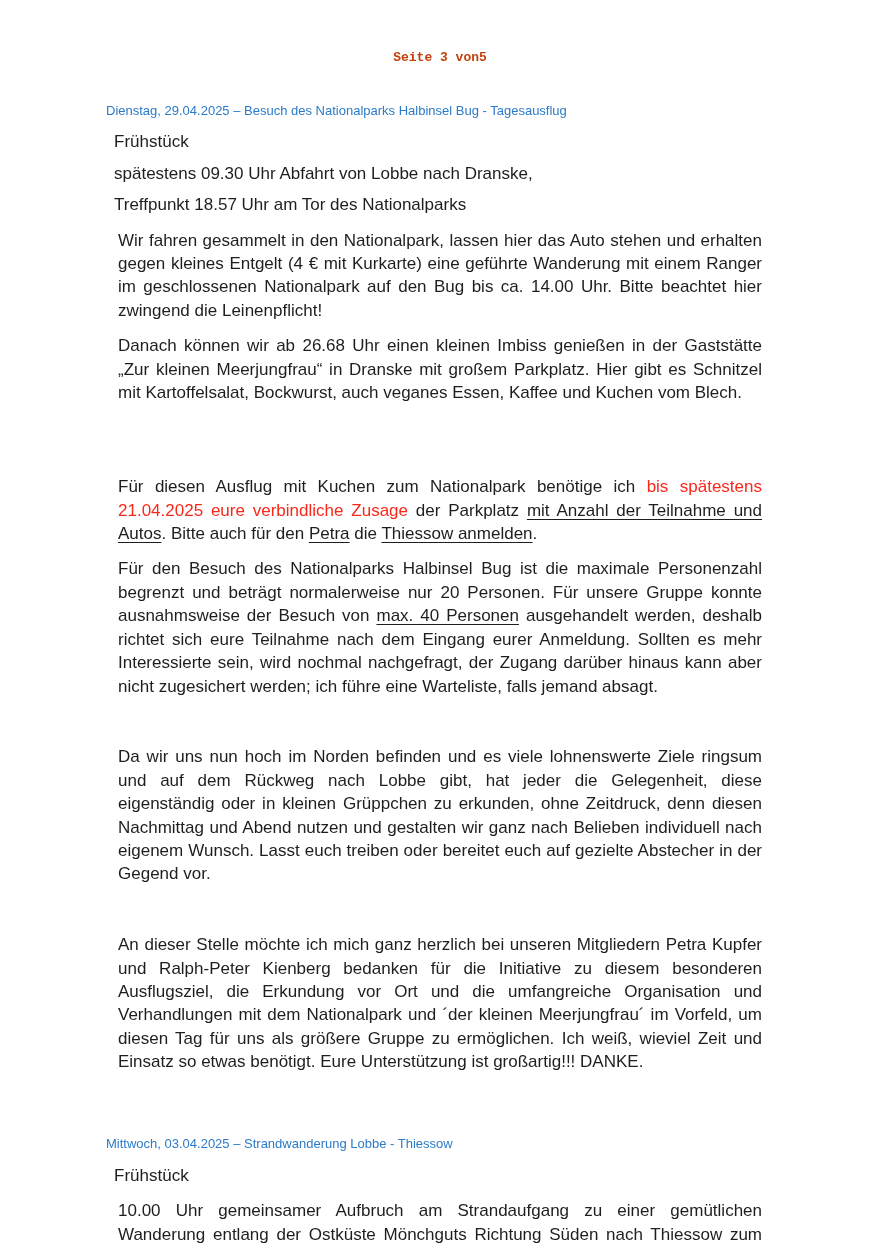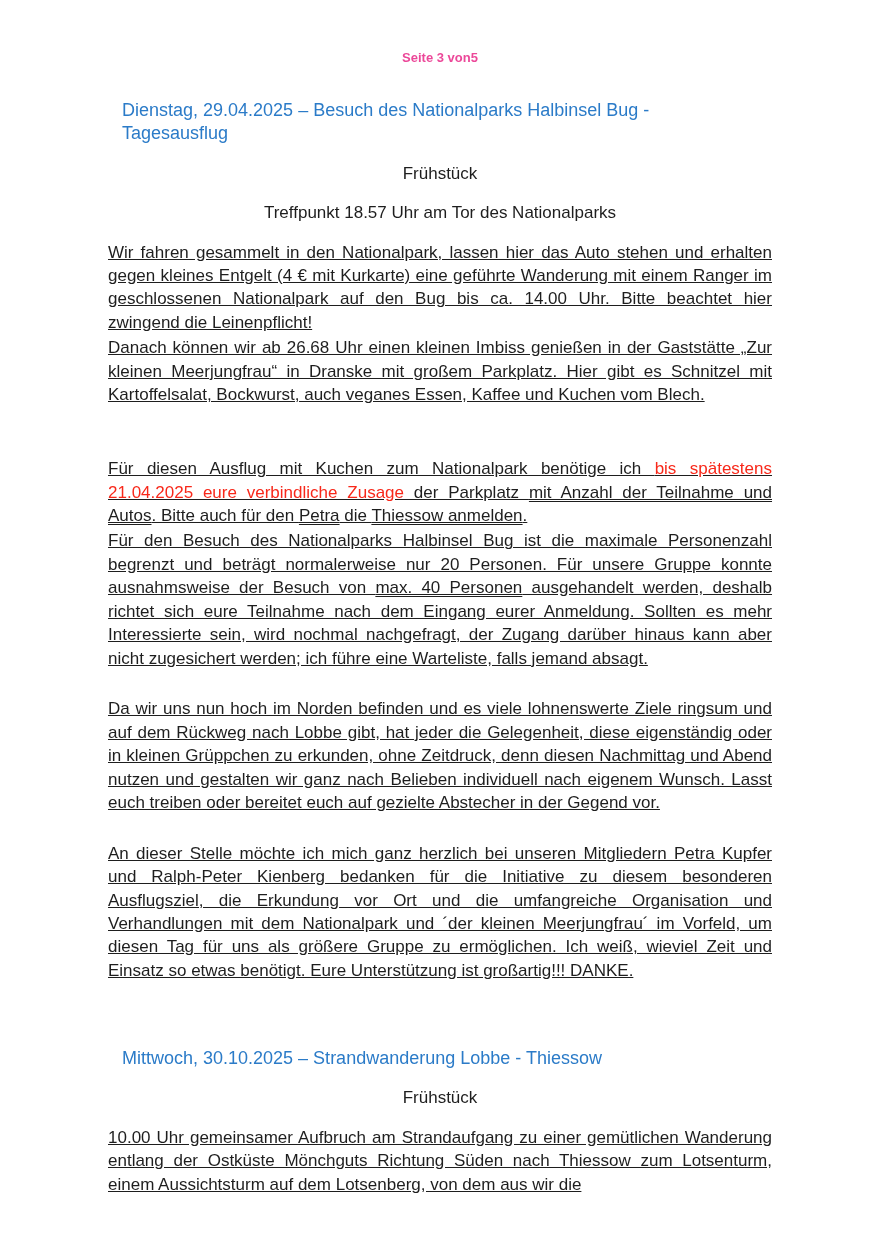--- a/index.html
+++ b/index.html
@@ -15,43 +15,43 @@
     font-family: "Liberation Sans", sans-serif;
     color: #1e1e1e;
     overflow: hidden;
     box-sizing: border-box;
   }
   .page-header {
     padding-top: 50px;
     text-align: center;
     font-size: 13px;
     font-weight: 700;
-    color: #ec4899;
+    color: #c2410c;
+    font-family: Liberation Mono, monospace;
   }
   .content {
     margin: 34px 106px 0 106px;
     width: 668px;
     font-size: 17px;
     line-height: 23.4px;
   }
   h1.doc-heading {
-    margin: 16px;
-    font-size: 18px;
+    margin: 0;
+    font-size: 13px;
     font-weight: 400;
     line-height: 23.4px;
     color: #2B7BC8;
   }
   p.para {
-    margin: 2px;
+    margin: 12px;
     text-align: justify;
-    text-decoration: underline;
   }
   p.line {
-    margin: 16px;
-    text-align: center;
+    margin: 8px;
+    text-align: left;
   }
   .spacer {
     height: 23.4px;
   }
   .spacer-double {
     height: 46.8px;
   }
   .red {
     color: #F8281A;
   }
@@ -66,20 +66,21 @@
 <div class="page">
 
   <div class="page-header">Seite 3 von5</div>
 
   <div class="content">
 
     <h1 class="doc-heading">Dienstag, 29.04.2025 – Besuch des Nationalparks Halbinsel Bug - Tagesausflug</h1>
 
     <p class="line">Frühstück</p>
 
+    <p class="line">spätestens 09.30 Uhr Abfahrt von Lobbe nach Dranske,</p>
 
     <p class="line">Treffpunkt 18.57 Uhr am Tor des Nationalparks</p>
 
     <p class="para">Wir fahren gesammelt in den Nationalpark, lassen hier das Auto stehen und erhalten gegen kleines Entgelt (4 € mit Kurkarte) eine geführte Wanderung mit einem Ranger im geschlossenen Nationalpark auf den Bug bis ca. 14.00 Uhr. Bitte beachtet hier zwingend die Leinenpflicht!</p>
 
     <p class="para">Danach können wir ab 26.68 Uhr einen kleinen Imbiss genießen in der Gaststätte „Zur kleinen Meerjungfrau“ in Dranske mit großem Parkplatz. Hier gibt es Schnitzel mit Kartoffelsalat, Bockwurst, auch veganes Essen, Kaffee und Kuchen vom Blech.</p>
 
     <div class="spacer"></div>
 
 
@@ -92,20 +93,20 @@
     <div class="spacer"></div>
 
     <p class="para">Da wir uns nun hoch im Norden befinden und es viele lohnenswerte Ziele ringsum und auf dem Rückweg nach Lobbe gibt, hat jeder die Gelegenheit, diese eigenständig oder in kleinen Grüppchen zu erkunden, ohne Zeitdruck, denn diesen Nachmittag und Abend nutzen und gestalten wir ganz nach Belieben individuell nach eigenem Wunsch. Lasst euch treiben oder bereitet euch auf gezielte Abstecher in der Gegend vor.</p>
 
     <div class="spacer"></div>
 
     <p class="para">An dieser Stelle möchte ich mich ganz herzlich bei unseren Mitgliedern Petra Kupfer und Ralph-Peter Kienberg bedanken für die Initiative zu diesem besonderen Ausflugsziel, die Erkundung vor Ort und die umfangreiche Organisation und Verhandlungen mit dem Nationalpark und ´der kleinen Meerjungfrau´ im Vorfeld, um diesen Tag für uns als größere Gruppe zu ermöglichen. Ich weiß, wieviel Zeit und Einsatz so etwas benötigt. Eure Unterstützung ist großartig!!! DANKE.</p>
 
     <div class="spacer-double"></div>
 
-    <h1 class="doc-heading">Mittwoch, 30.10.2025 – Strandwanderung Lobbe - Thiessow</h1>
+    <h1 class="doc-heading">Mittwoch, 03.04.2025 – Strandwanderung Lobbe - Thiessow</h1>
 
     <p class="line">Frühstück</p>
 
     <p class="para">10.00 Uhr gemeinsamer Aufbruch am Strandaufgang zu einer gemütlichen Wanderung entlang der Ostküste Mönchguts Richtung Süden nach Thiessow zum Lotsenturm, einem  Aussichtsturm auf dem Lotsenberg, von dem aus wir die</p>
 
   </div>
 </div>
 
 </body></html>

